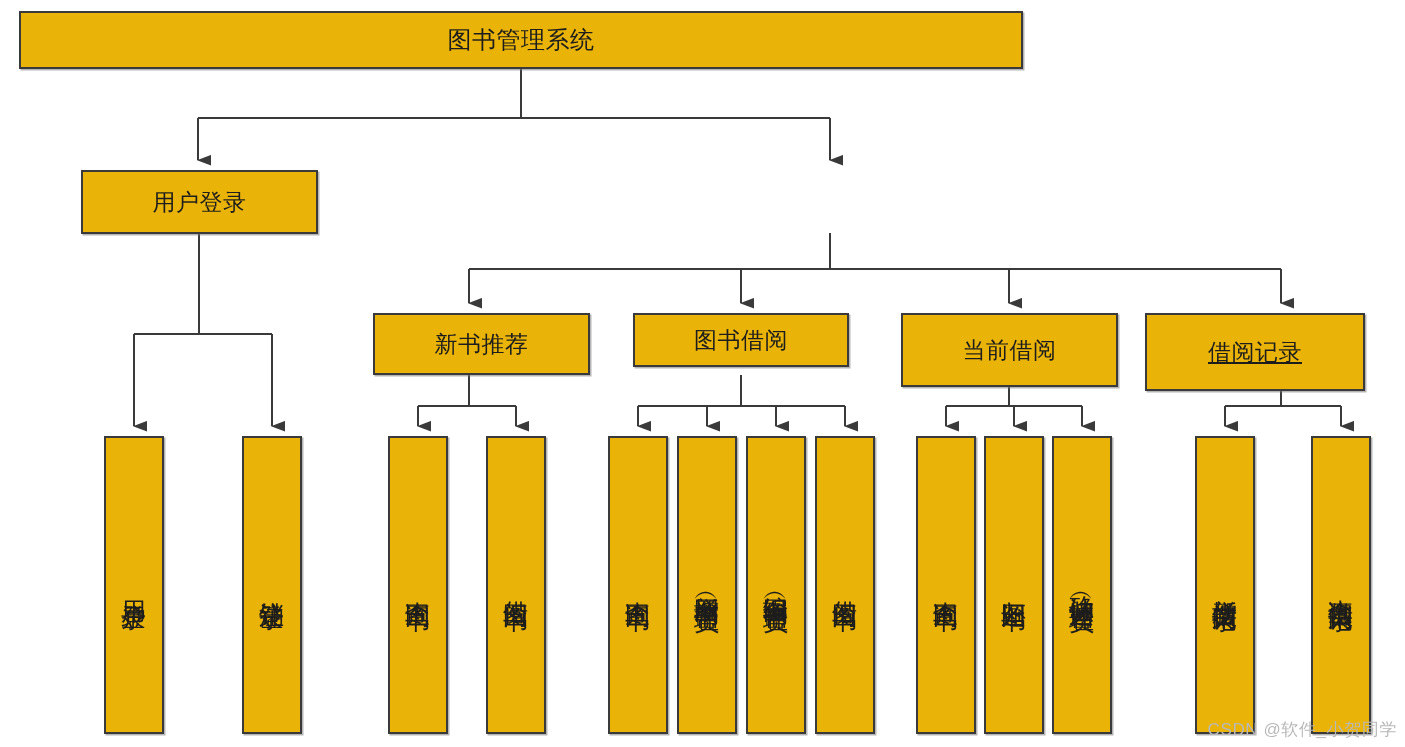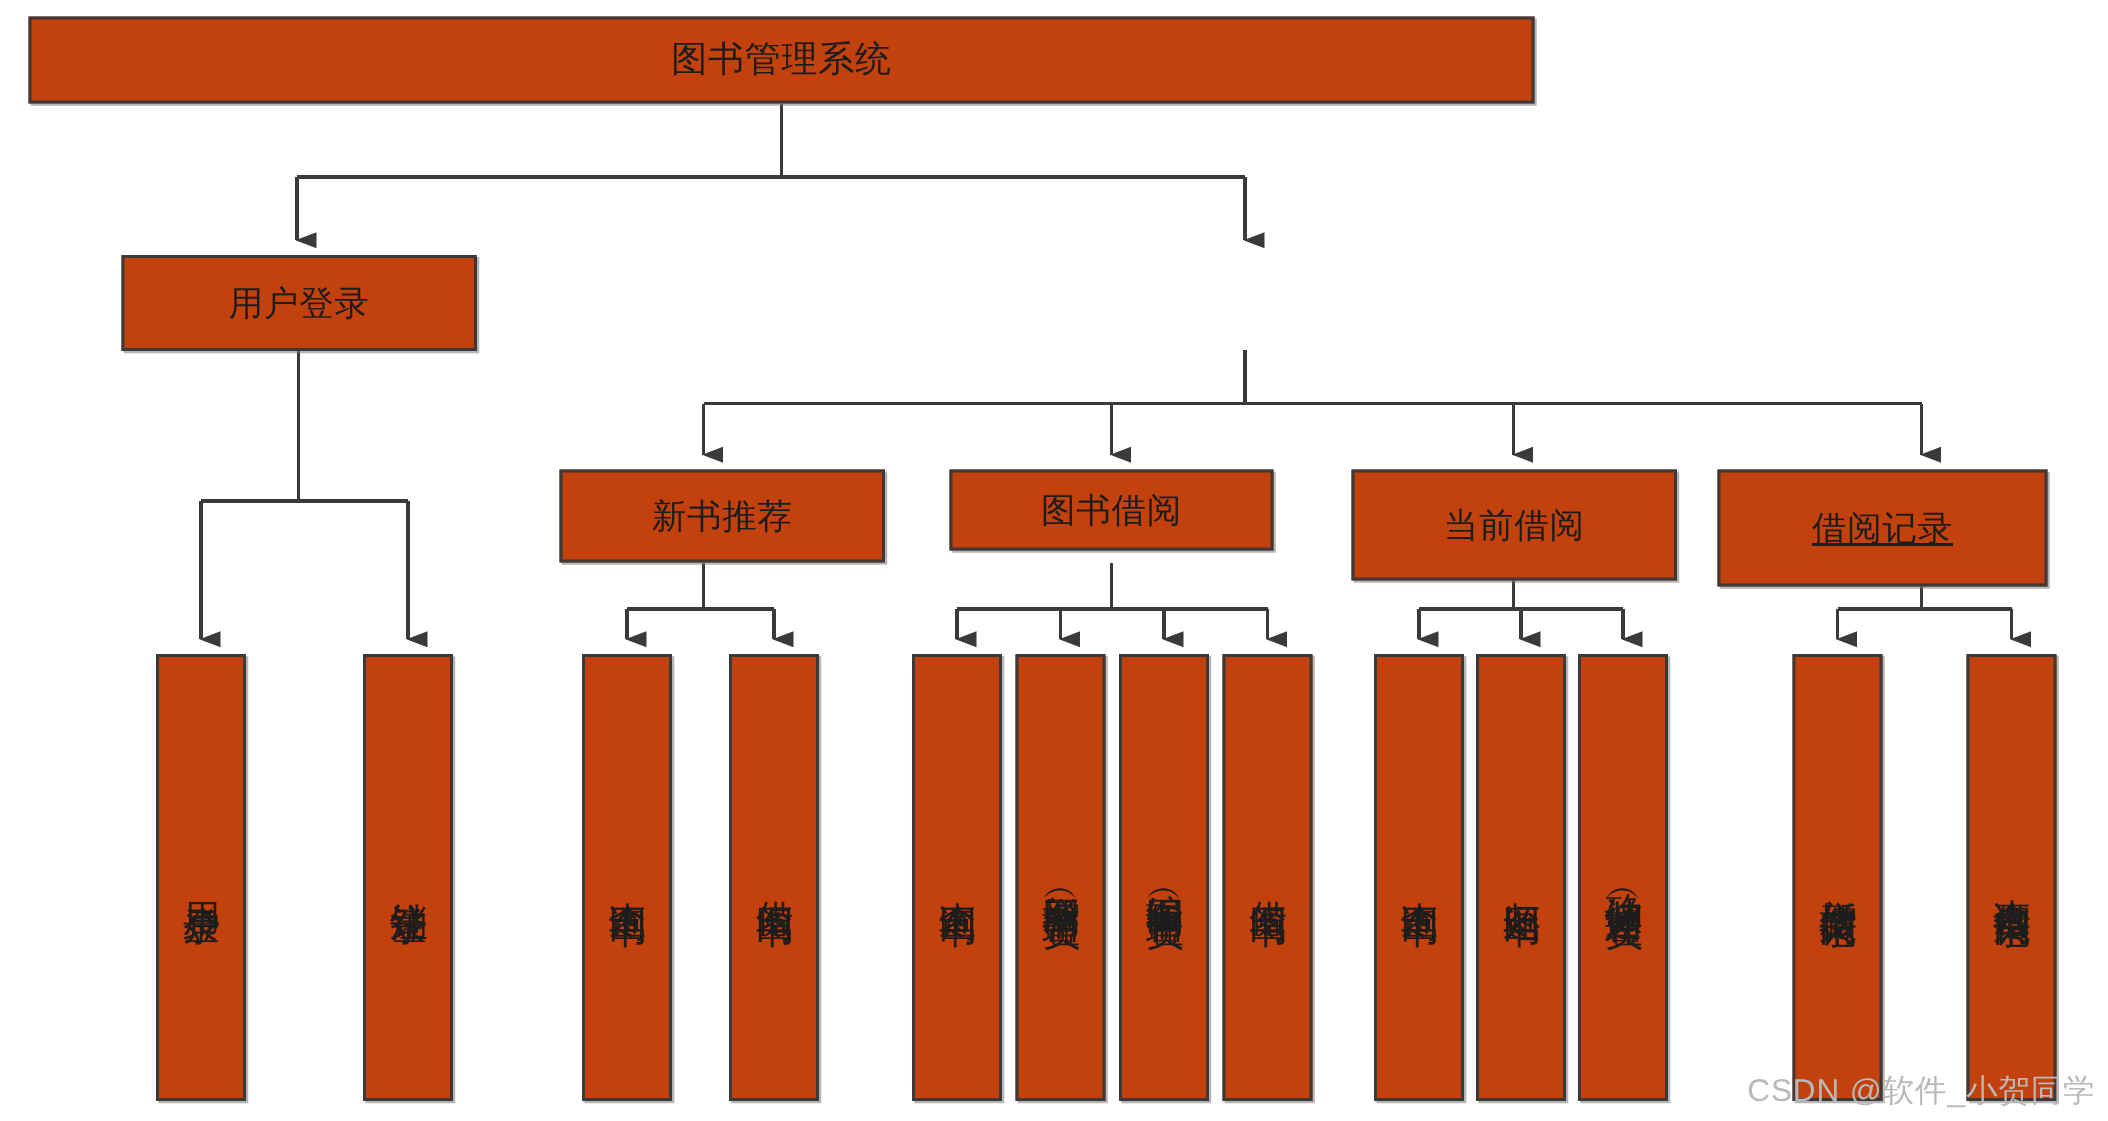--- a/index.html
+++ b/index.html
@@ -16,21 +16,21 @@
   }
   #edges{
     position:absolute;
     left:0; top:0;
     width:1405px; height:747px;
     pointer-events:none;
   }
   .node{
     position:absolute;
     box-sizing:border-box;
-    background:#c2410c;
+    background:#eab308;
     border:2px solid #3a3a3a;
     box-shadow:1.5px 1.5px 0 0 rgba(120,120,120,.55);
     display:flex;
     align-items:center;
     justify-content:center;
     color:#1d1d1d;
   }
   .node .label{
     display:block;
     text-align:center;
@@ -48,21 +48,21 @@
     font-size:25px;
     line-height:1.12;
     letter-spacing:2px;
     white-space:normal;
     max-height:292px;
   }
   .watermark{
     position:absolute;
     right:8px;
     bottom:6px;
-    font-size:21px;
+    font-size:17px;
     color:#b9b9b9;
     letter-spacing:.6px;
     white-space:nowrap;
     font-family:"Liberation Sans","DejaVu Sans",sans-serif;
   }
 </style>
 </head>
 <body>
 
 <div id="canvas">

